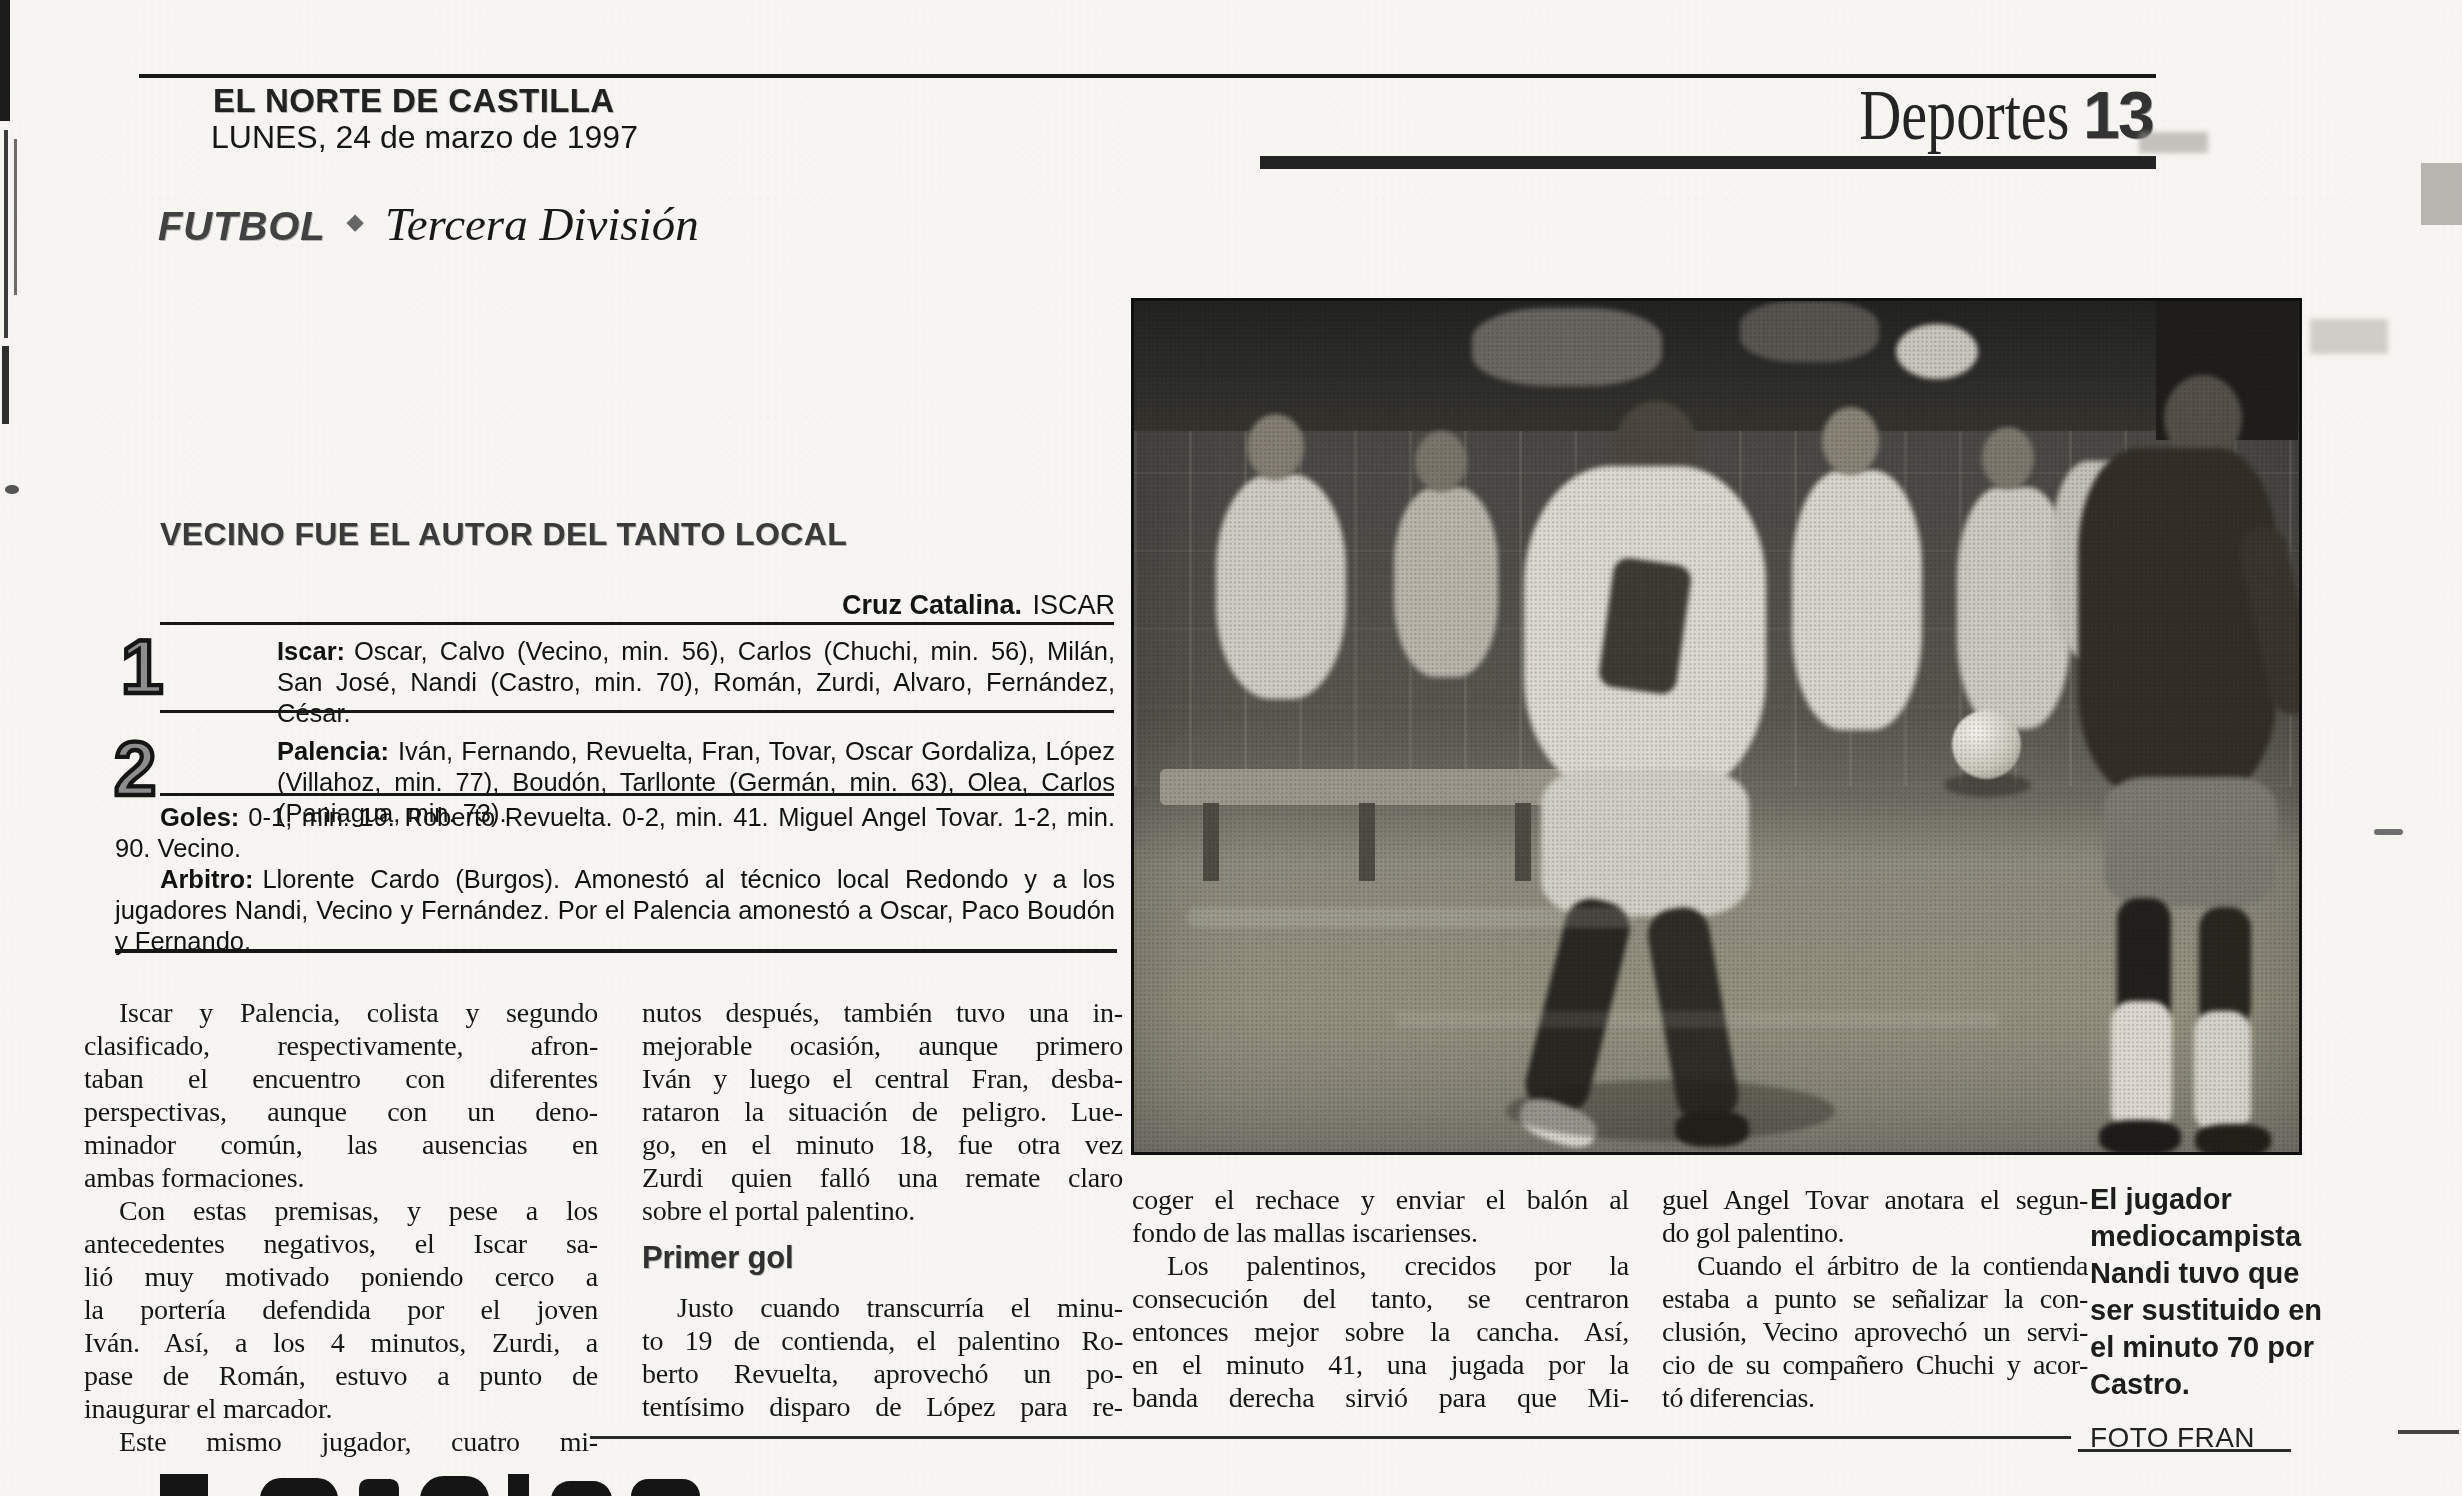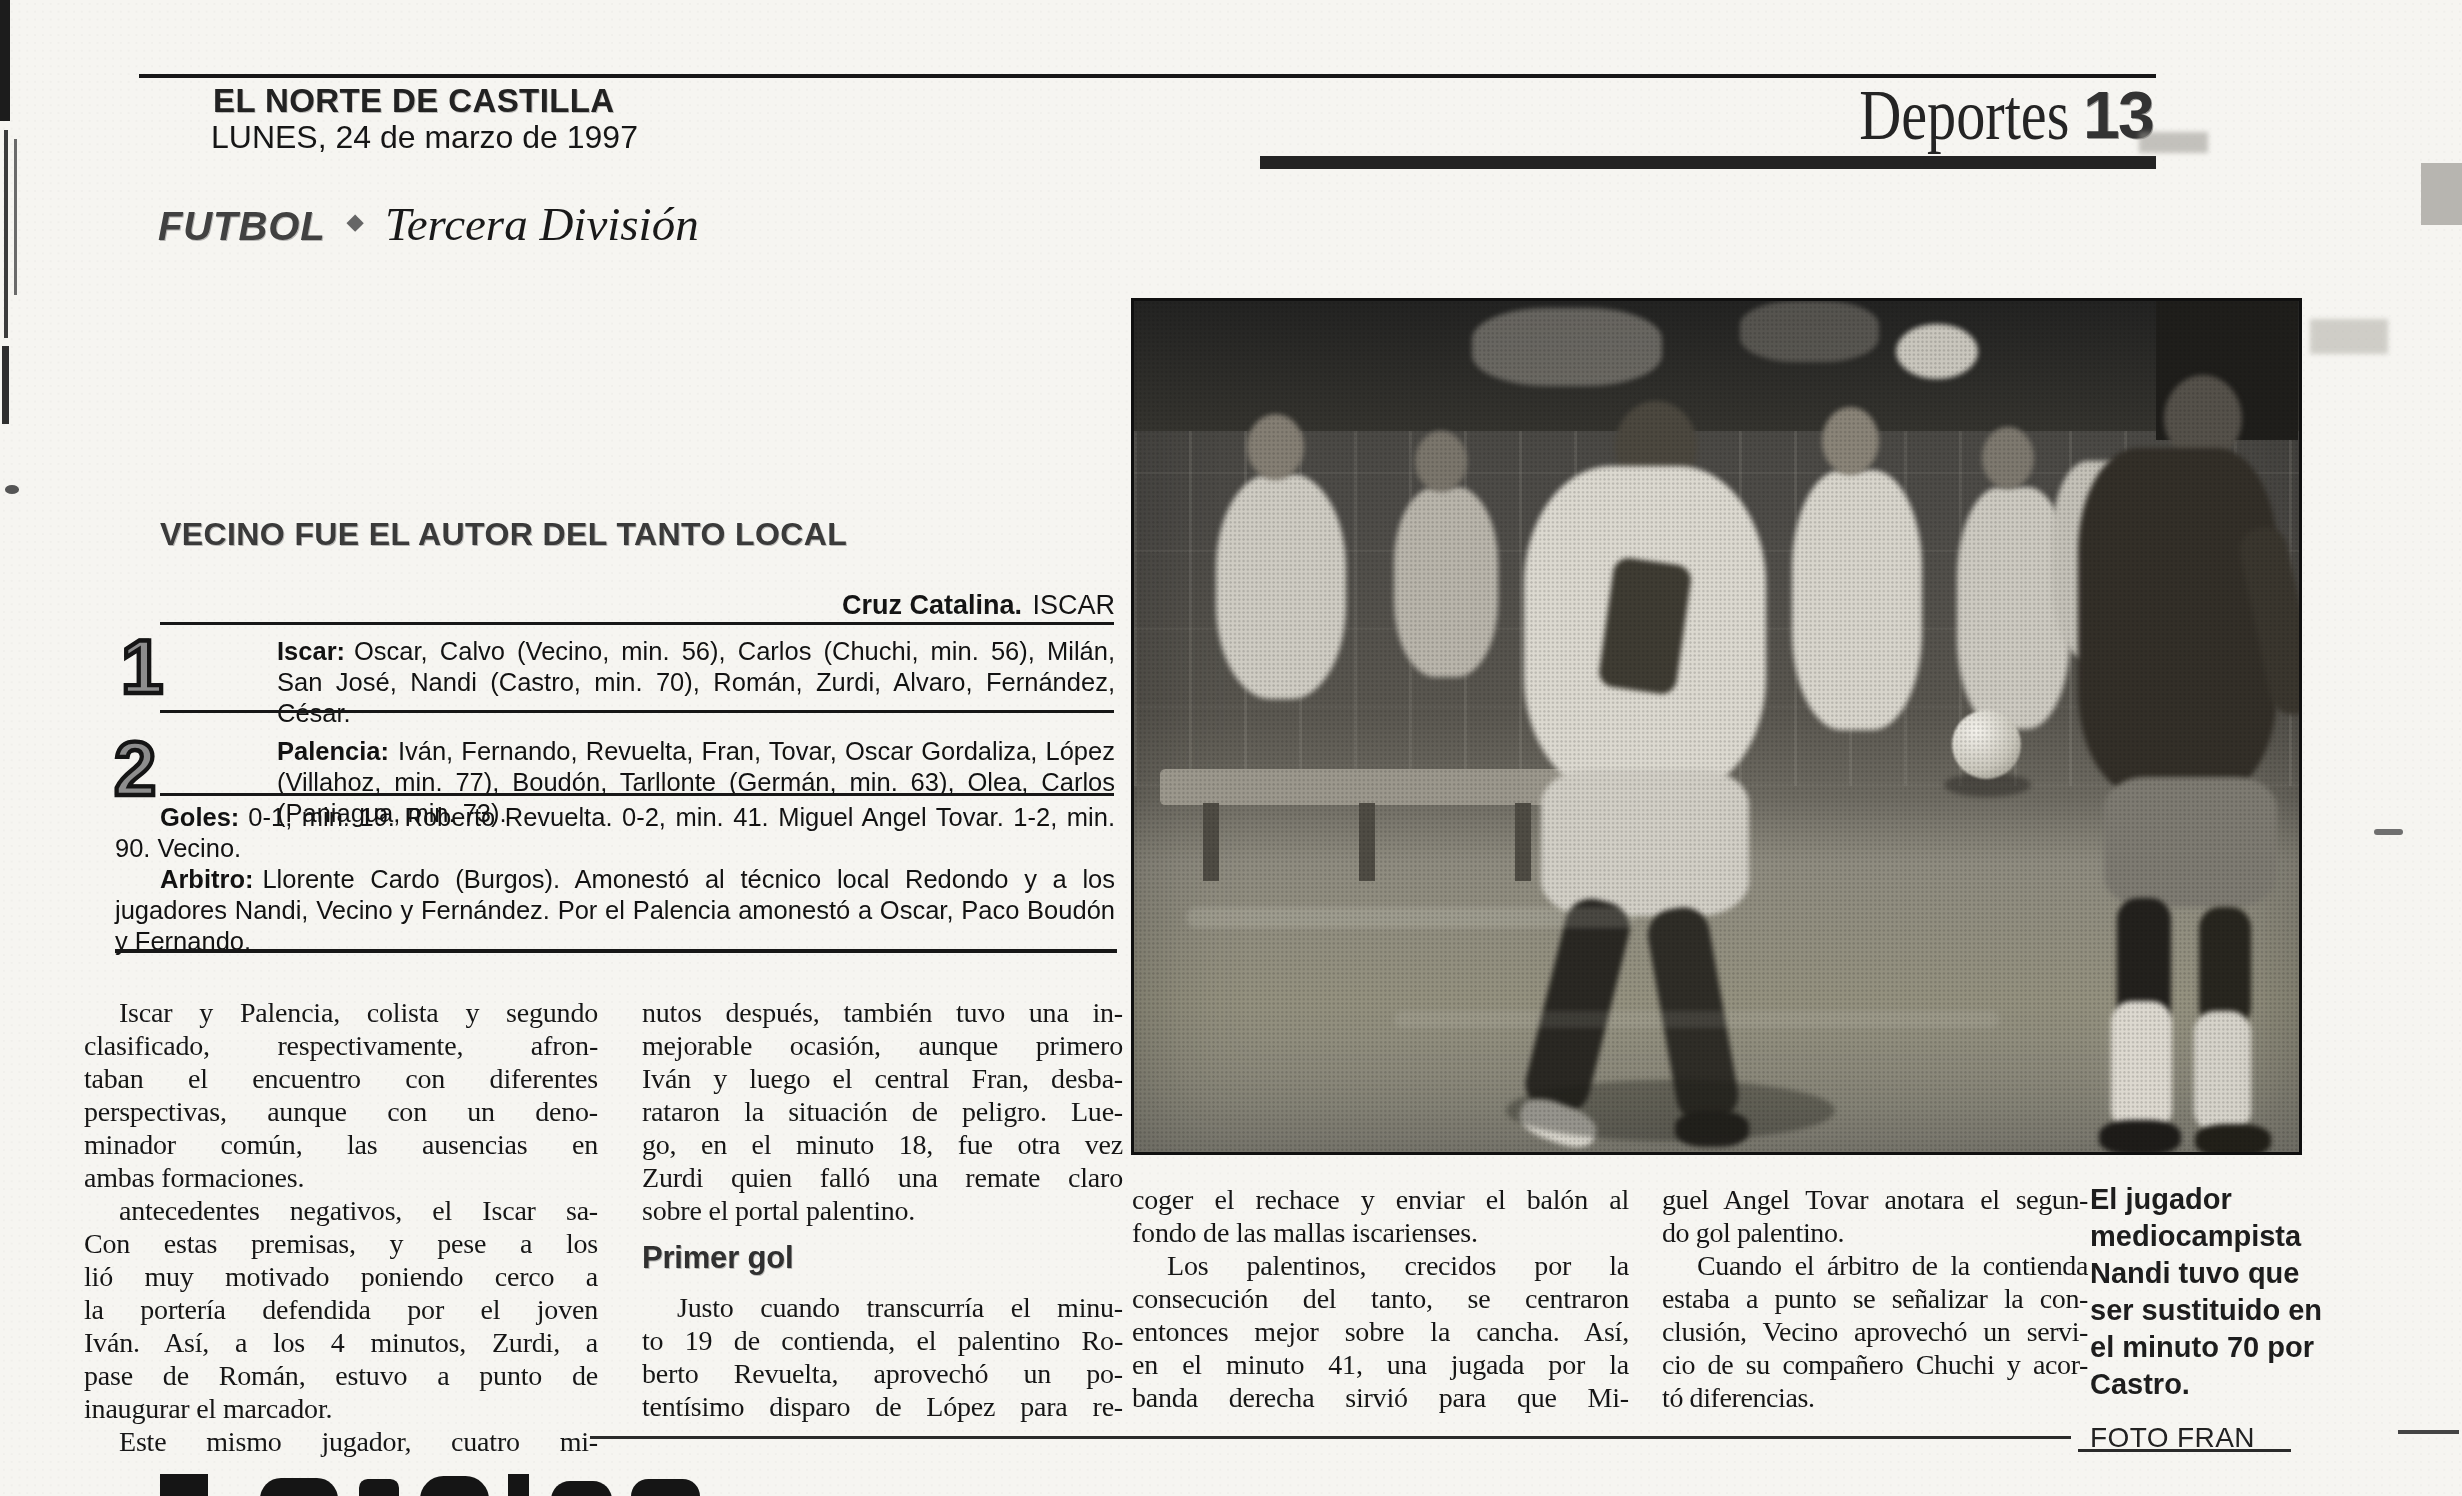--- a/index.html
+++ b/index.html
@@ -175,22 +175,22 @@
   <div id="col1" class="bodycol" style="left:84px;top:996px;width:514px;">
       <div class="jpara indent">
         <div class="jline">Iscar y Palencia, colista y segundo</div>
         <div class="jline">clasificado, respectivamente, afron-</div>
         <div class="jline">taban el encuentro con diferentes</div>
         <div class="jline">perspectivas, aunque con un deno-</div>
         <div class="jline">minador común, las ausencias en</div>
         <div class="jline jlast">ambas formaciones.</div>
       </div>
       <div class="jpara indent">
+        <div class="jline">Con estas premisas, y pese a los</div>
         <div class="jline">antecedentes negativos, el Iscar sa-</div>
-        <div class="jline">Con estas premisas, y pese a los</div>
         <div class="jline">lió muy motivado poniendo cerco a</div>
         <div class="jline">la portería defendida por el joven</div>
         <div class="jline">Iván. Así, a los 4 minutos, Zurdi, a</div>
         <div class="jline">pase de Román, estuvo a punto de</div>
         <div class="jline jlast">inaugurar el marcador.</div>
       </div>
       <div class="jpara indent">
         <div class="jline">Este mismo jugador, cuatro mi-</div>
       </div>
     </div>

